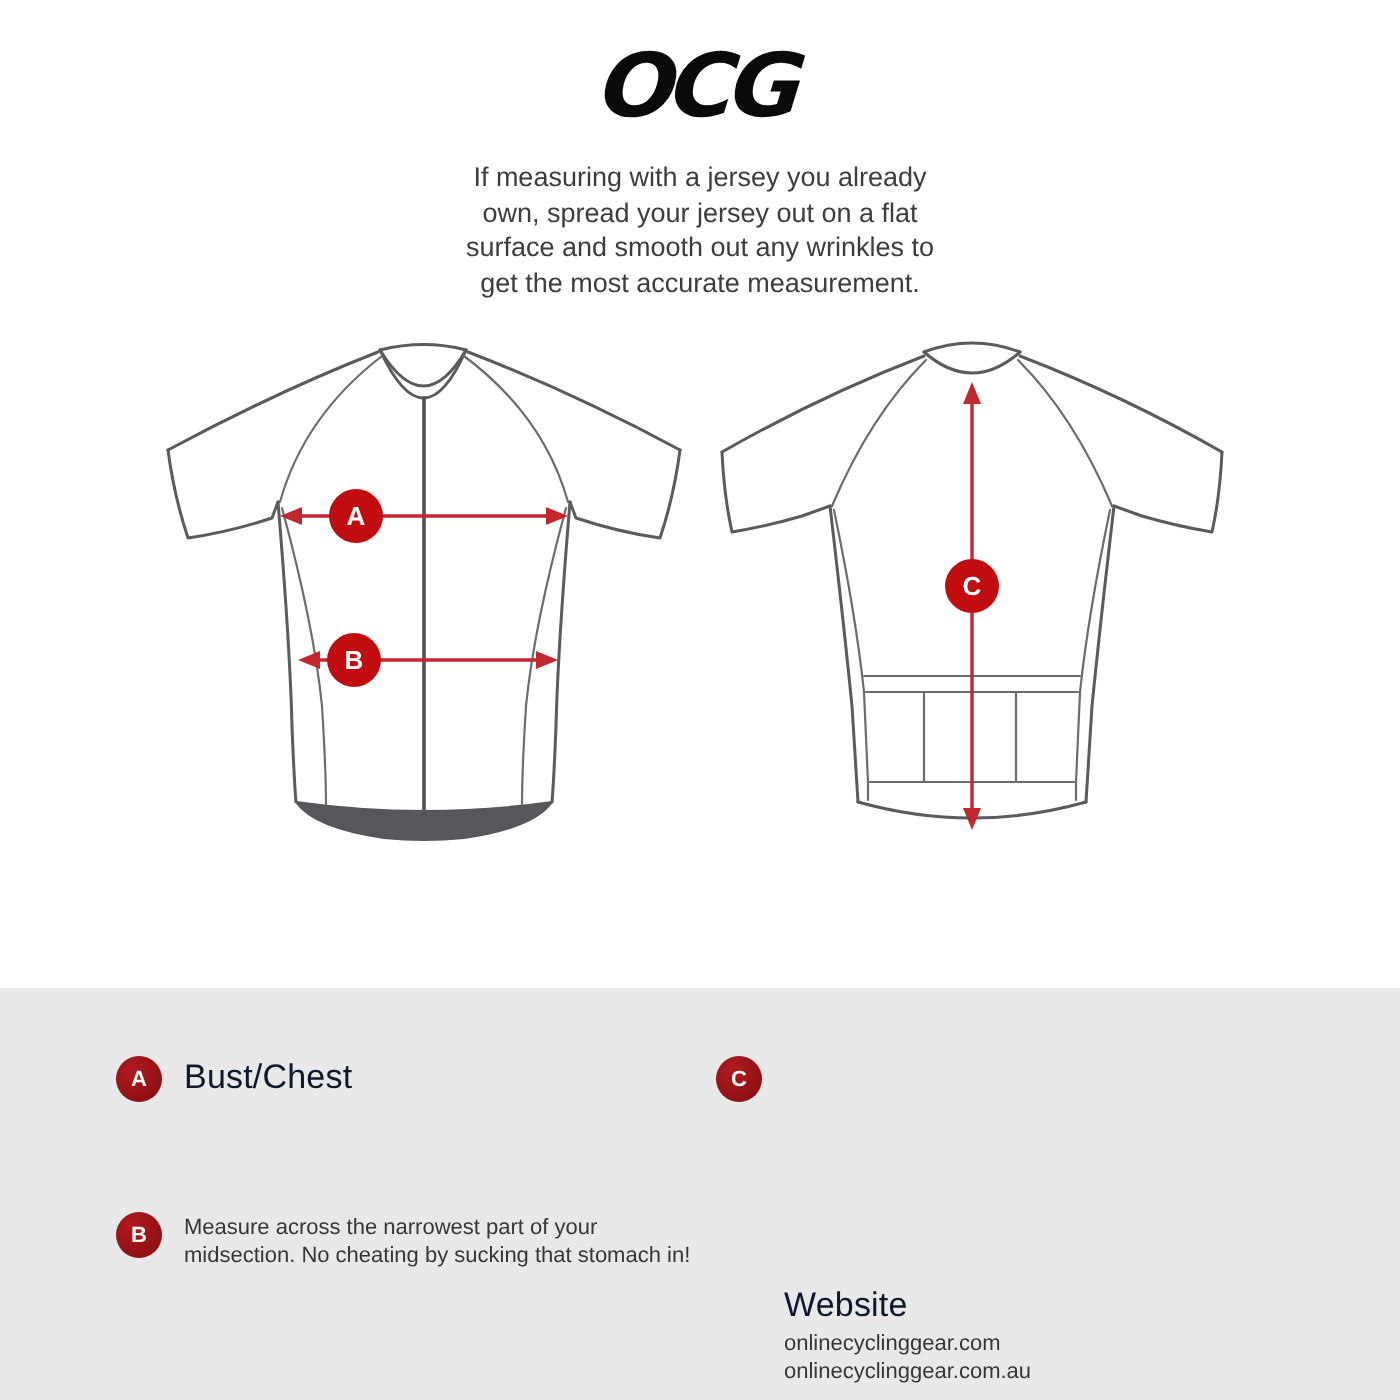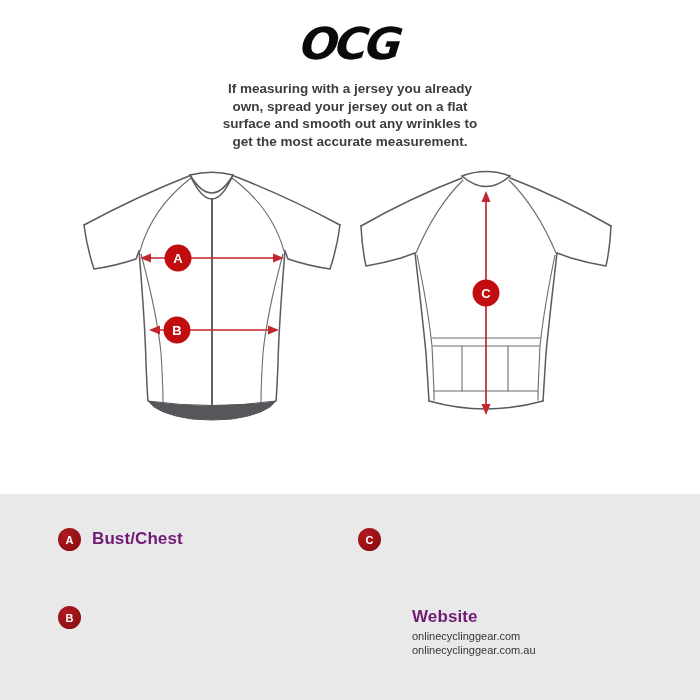--- a/index.html
+++ b/index.html
@@ -11,21 +11,21 @@
   .logo-wrap{position:absolute;top:22px;left:0;width:700px;text-align:center;}
   .logo{
     display:inline-block;font-family:"DejaVu Sans",sans-serif;
     font-weight:900;font-style:italic;font-size:44px;line-height:44px;
     color:#0a0a0a;letter-spacing:-3px;transform:skewX(-6deg) scaleX(1.02);
   }
   
   .intro{
     position:absolute;top:80px;left:50%;transform:translateX(-50%);
     width:320px;text-align:center;font-size:13.5px;line-height:17.5px;
-    color:#3d3d3d;white-space:pre-line;font-weight:bold;
+    color:#3d3d3d;white-space:pre-line;
   }
   
   .svg-front{position:absolute;left:60px;top:163px;}
   .svg-back{position:absolute;left:350px;top:163px;}
   .outline{fill:none;stroke:#5a5b5e;stroke-width:1.5;stroke-linecap:round;stroke-linejoin:round;}
   .seam{fill:none;stroke:#6b6c6f;stroke-width:1.1;stroke-linecap:round;}
   .zip{fill:none;stroke:#515255;stroke-width:1.8;stroke-linecap:round;}
   .hemfill{fill:#56575b;stroke:#56575b;stroke-width:1;}
   .arrowline{stroke:#c1272d;stroke-width:1.7;fill:none;}
   .arrowhead{fill:#c1272d;stroke:none;}
@@ -33,31 +33,31 @@
   .marker-letter{
     fill:#ffffff;font-family:"Liberation Sans",sans-serif;
     font-size:13px;font-weight:bold;text-anchor:middle;
   }
   
   .panel{position:absolute;left:0;top:494px;width:700px;height:206px;background:#e9e9e9;}
   .legend-block{position:absolute;display:flex;align-items:flex-start;}
   .block-a{left:58px;top:528px;}
   .block-b{left:58px;top:606px;}
   .block-c{left:358px;top:528px;}
-  .block-w{left:358px;top:606px;gap:20px;}
+  .block-w{left:358px;top:642px;}
   .badge{
     flex:0 0 auto;width:23px;height:23px;border-radius:50%;
     background:radial-gradient(circle at 35% 30%, #b01a1f 0%, #8e0f13 75%);
     color:#ffffff;font-size:11px;font-weight:bold;
     display:flex;align-items:center;justify-content:center;
     margin-right:11px;margin-top:0px;
   }
   .badge-spacer{flex:0 0 auto;width:23px;margin-right:11px;height:1px;}
   .legend-title{
-    font-size:17px;font-weight:bold;color:#701a75;line-height:22px;
+    font-size:17px;font-weight:normal;color:#0f172a;line-height:22px;
     letter-spacing:0.1px;
   }
   .legend-text{
     font-size:11px;color:#363636;line-height:14px;margin-top:1px;
     white-space:pre-line;
   }
 </style>
 </head>
 <body>
 
@@ -164,20 +164,22 @@
   <div class="legend-block block-a">
     <div class="badge">A</div>
     <div>
       <div class="legend-title">Bust/Chest</div>
     </div>
   </div>
 
   <div class="legend-block block-b">
     <div class="badge">B</div>
     <div>
+      <div class="legend-text">Measure  across the narrowest part of your
+midsection. No cheating by sucking that stomach in!</div>
     </div>
   </div>
 
   <div class="legend-block block-c">
     <div class="badge">C</div>
   </div>
 
   <div class="legend-block block-w">
     <div class="badge-spacer"></div>
     <div>

